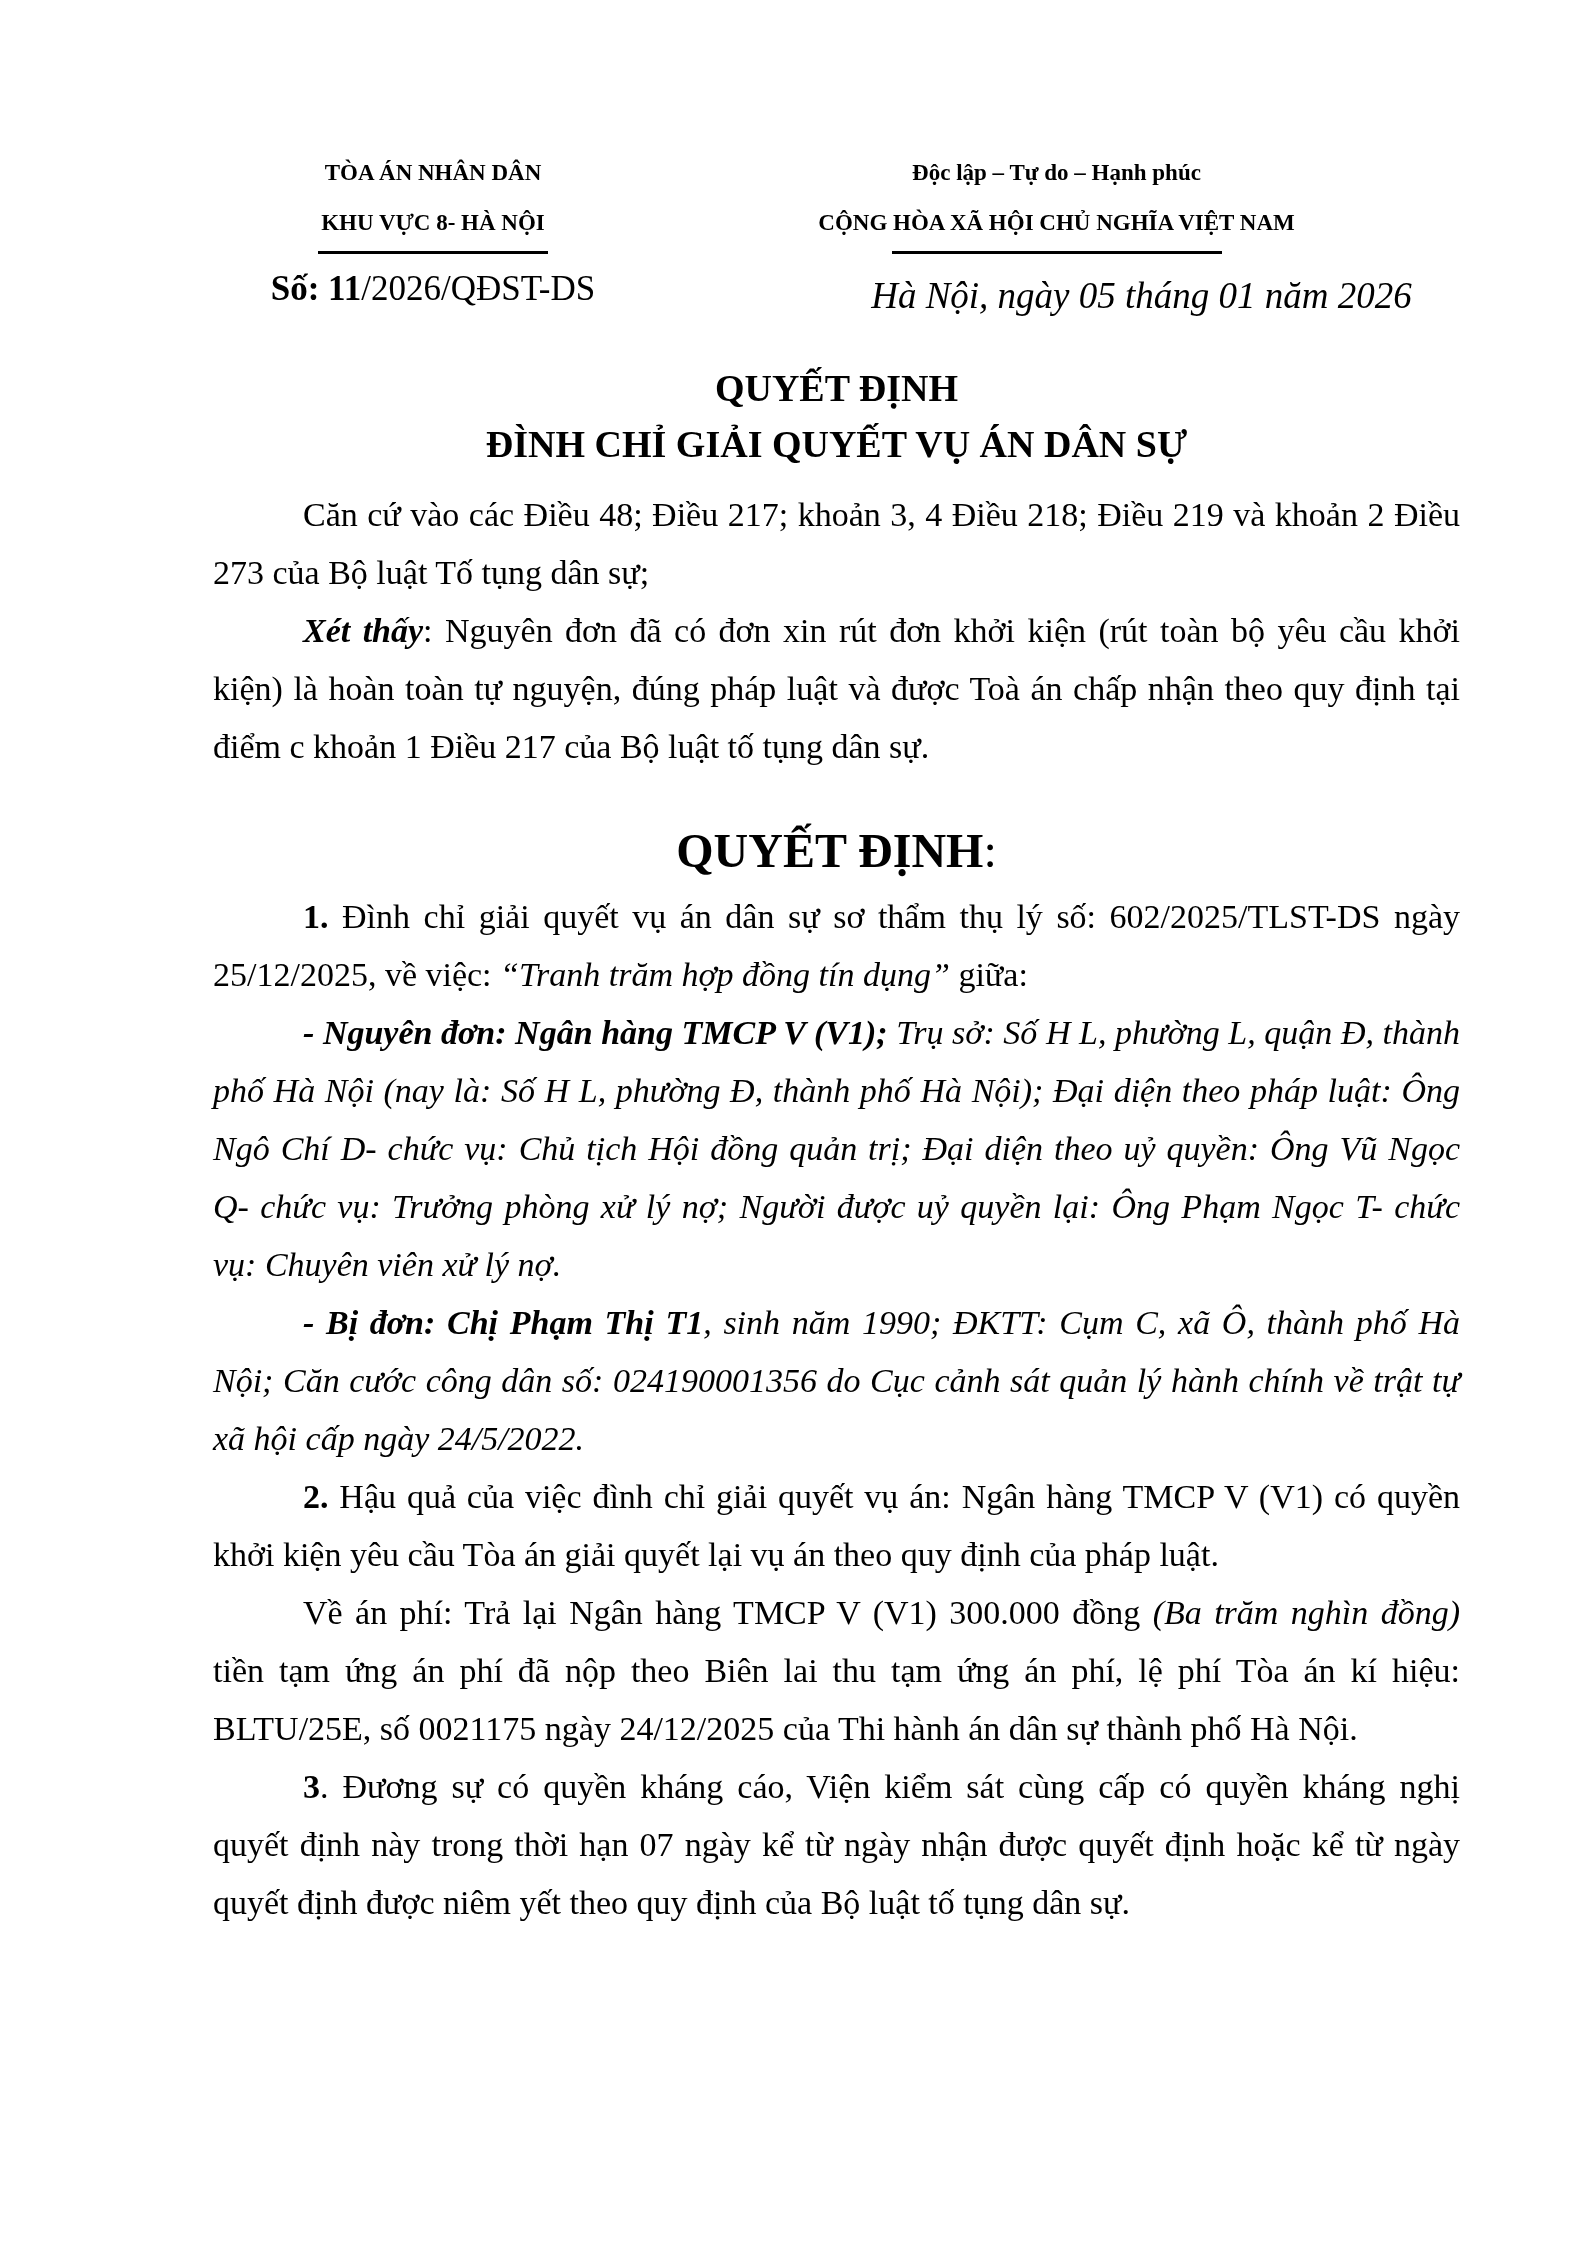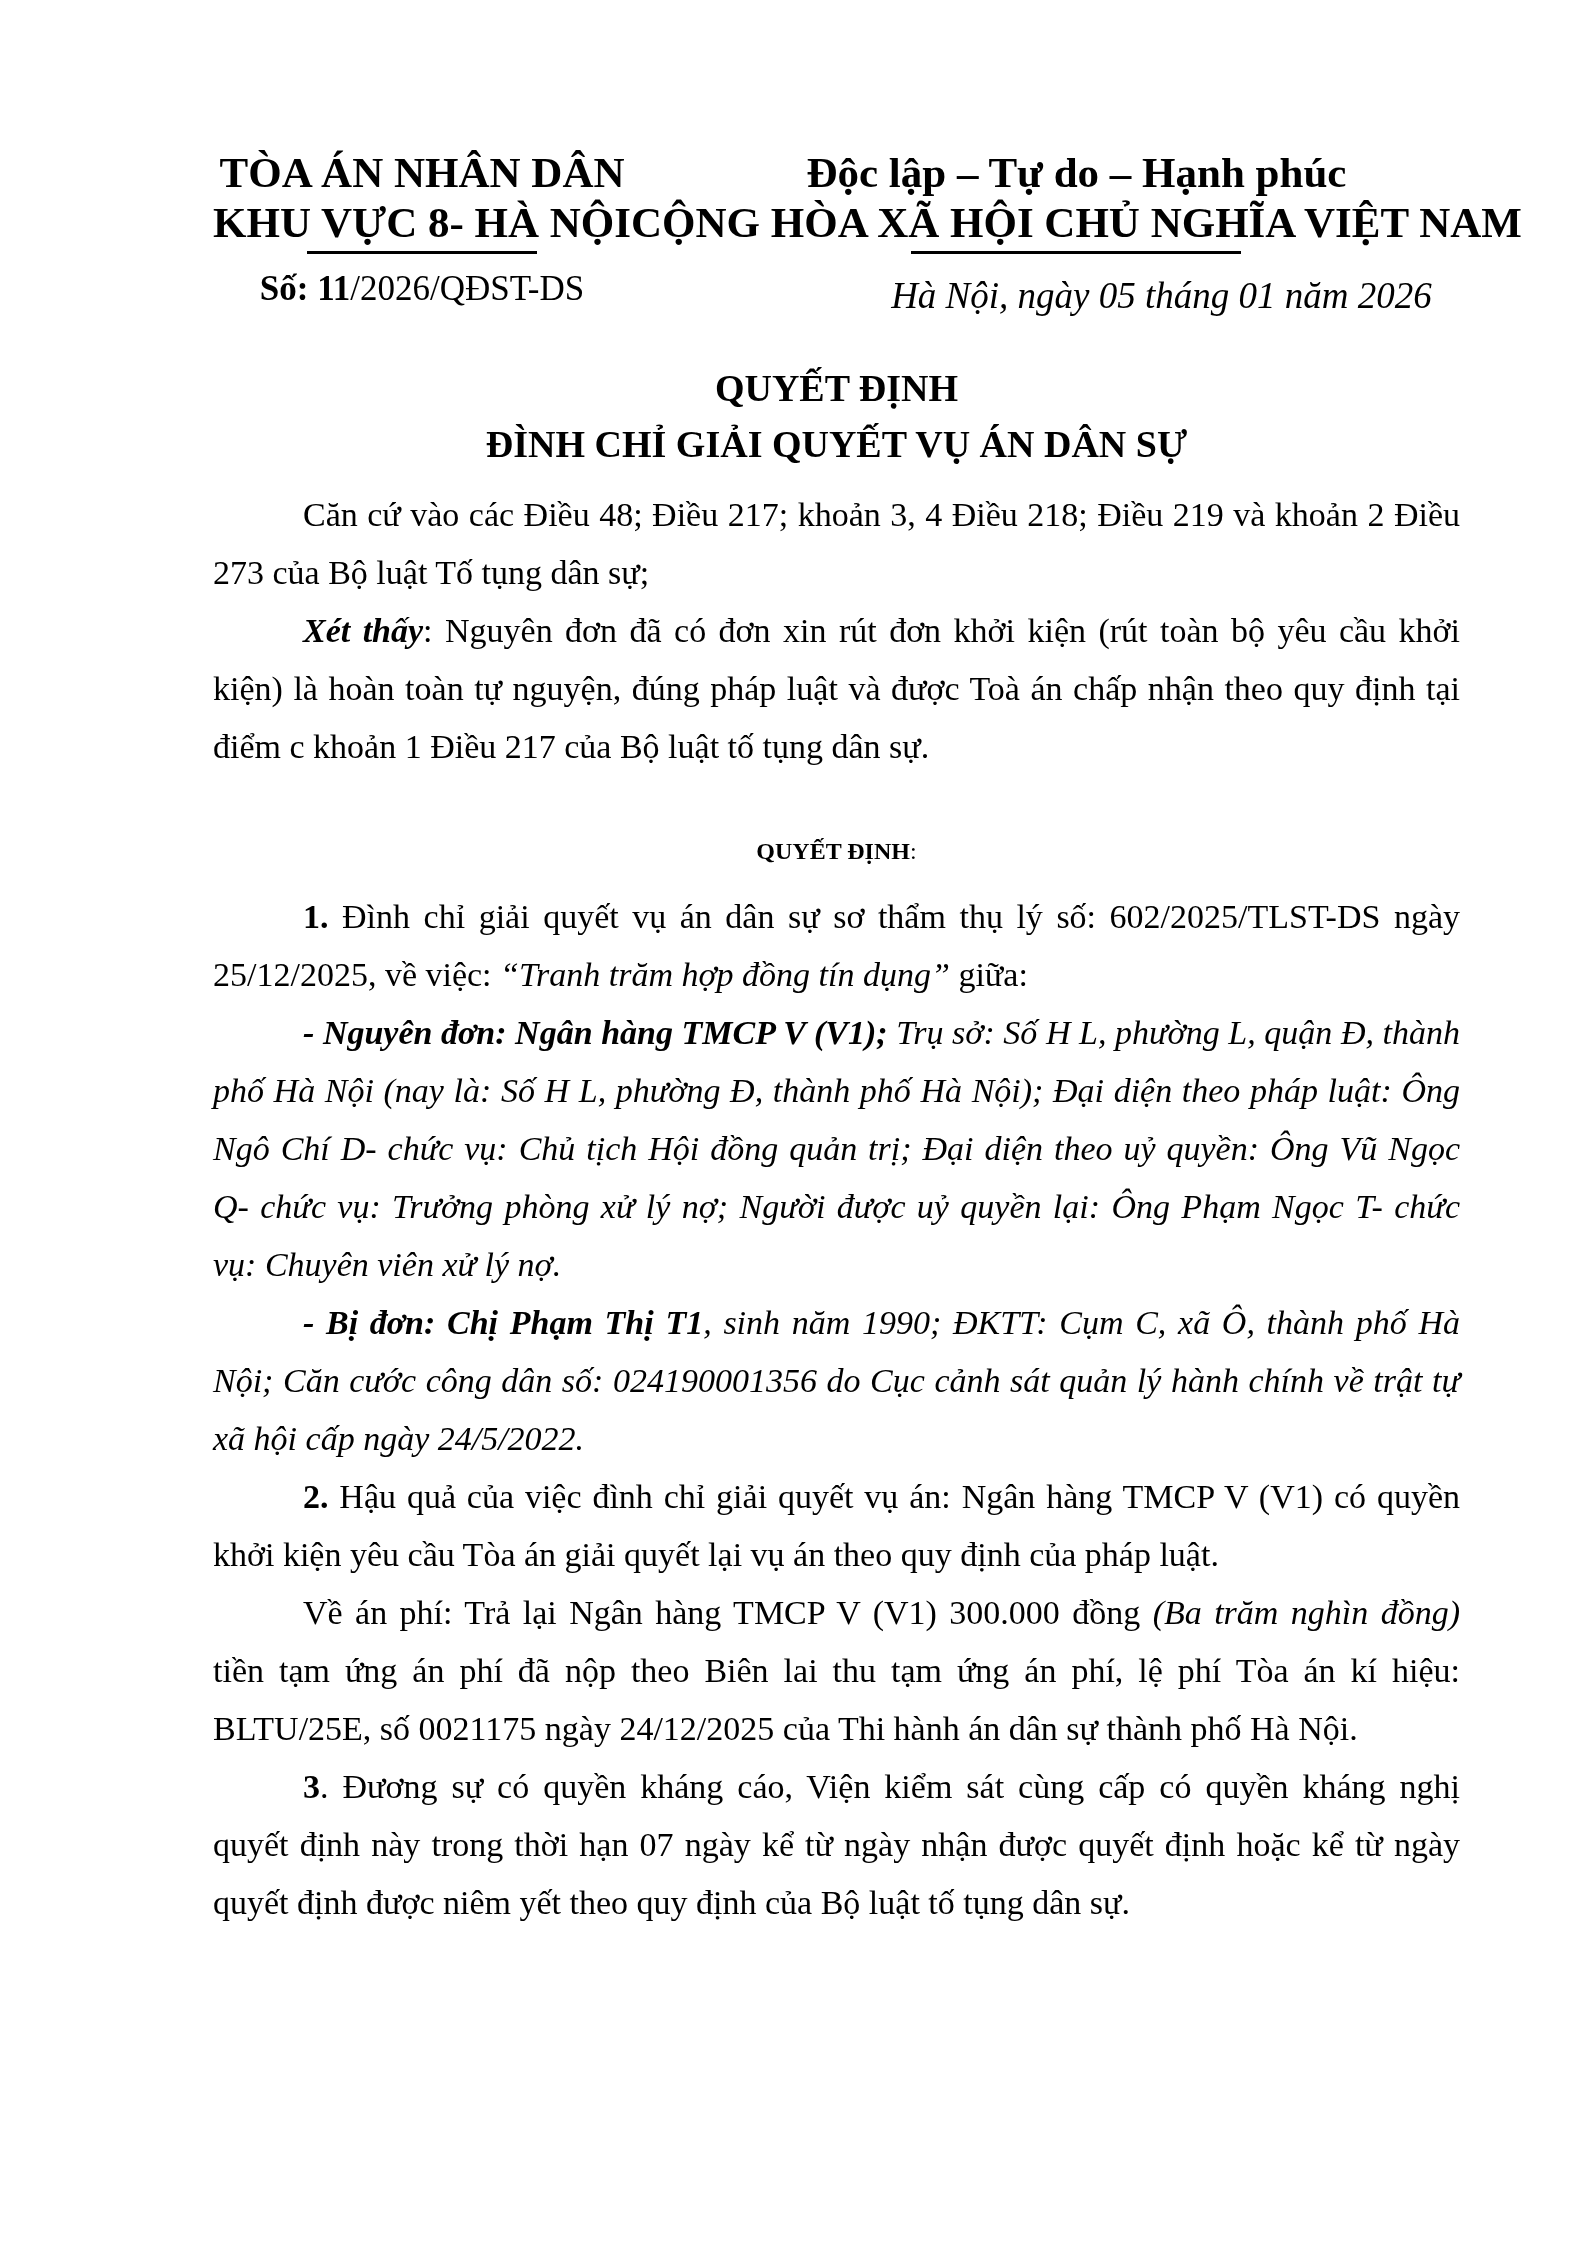--- a/index.html
+++ b/index.html
@@ -15,21 +15,21 @@
     padding: 148px 126px 0 213px;
     overflow: hidden;
   }
 
   
   .header-row { display: flex; align-items: flex-start; }
   .header-left  { width: 440px; text-align: center; }
   .header-right { flex: 1; text-align: center; }
   .org-line {
     font-weight: bold;
-    font-size: 43px;
+    font-size: 23px;
     line-height: 50px;
     white-space: nowrap;
   }
   .bar { border-top: 3px solid #000; margin: 3px auto 0; height: 0; }
   .bar-left  { width: 230px; }
   .bar-right { width: 330px; }
   .case-number {
     margin-top: 14px;
     font-size: 35px;
     line-height: 42px;
@@ -56,21 +56,21 @@
   
   .body-text { margin-top: 14px; font-size: 34px; line-height: 58px; }
   .para {
     margin: 0;
     text-indent: 90px;
     text-align: justify;
   }
   .decision-heading {
     margin: 46px 0 8px 0;
     text-align: center;
-    font-size: 24px;
+    font-size: 48px;
     line-height: 58px;
   }
   .run-regular { font-weight: normal; font-style: normal; }
   .run-bold { font-weight: bold; }
   .run-italic { font-style: italic; }
   .run-bold-italic { font-weight: bold; font-style: italic; margin-top: 36px; }
 </style>
 </head>
 <body>
 

